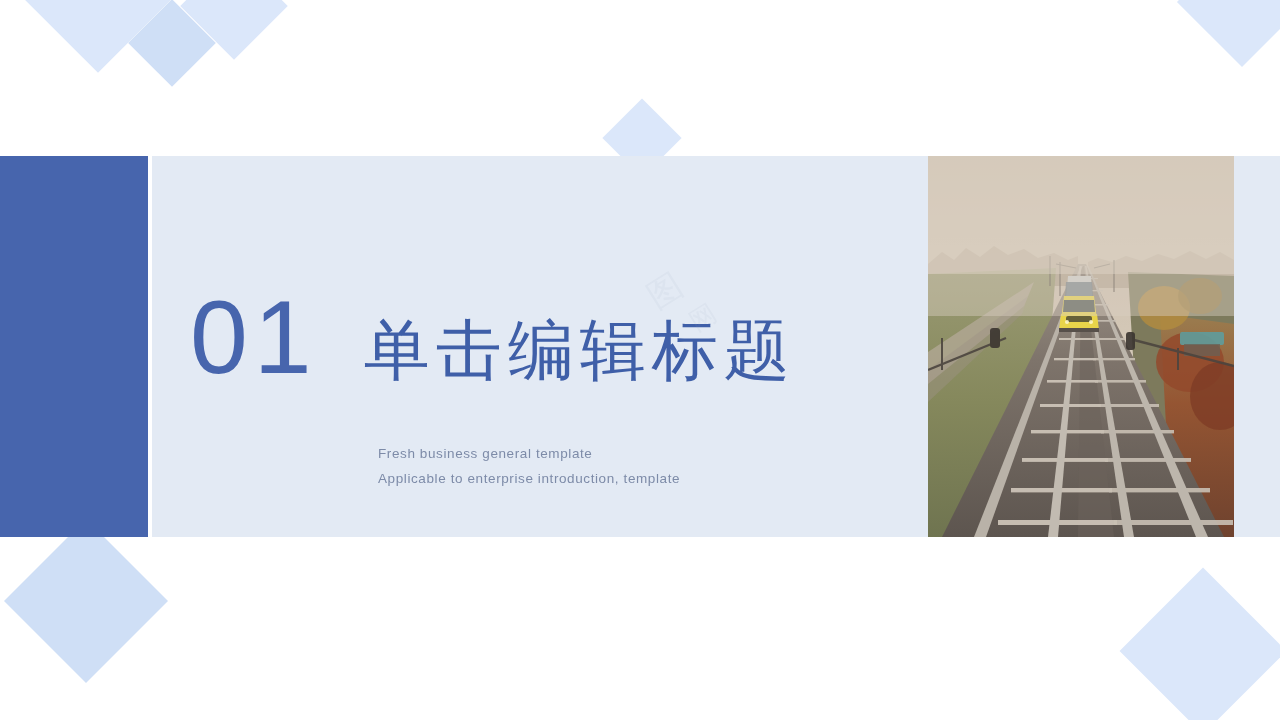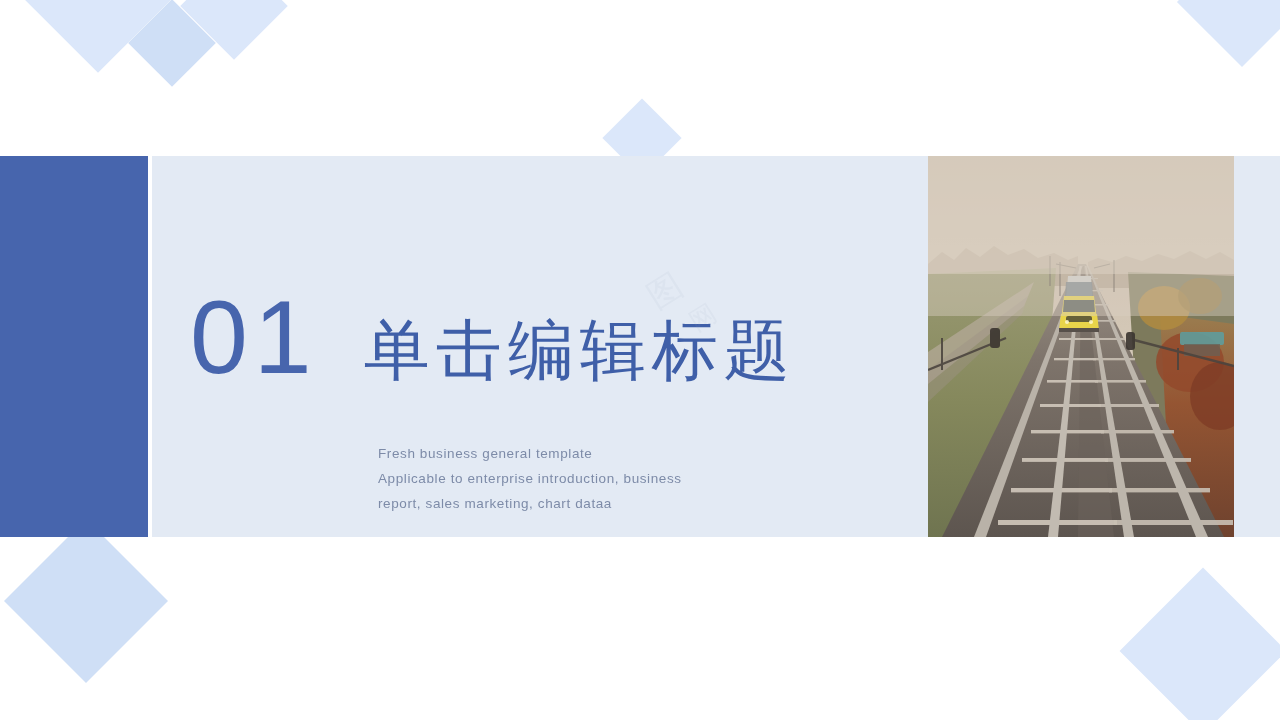--- a/index.html
+++ b/index.html
@@ -162,22 +162,21 @@
     <div id="band-bg"></div>
     <div id="band-accent"></div>
 
     <div id="headline-row">
       <span id="section-number">01</span>
       <span id="headline-title">单击编辑标题</span>
     </div>
 
     <div id="subtitle">
       <span class="line">Fresh business general template</span>
-      <span class="line">Applicable to enterprise introduction, business</span>
-      <span class="line">report, sales marketing, chart dataa</span>
+      <span class="line">Applicable to enterprise introduction, template</span>
     </div>
 
     <div id="photo">
       <svg width="306" height="381" viewBox="0 0 306 381" xmlns="http://www.w3.org/2000/svg">
         <defs>
           <linearGradient id="skyGrad" x1="0" y1="0" x2="0" y2="1">
             <stop offset="0%" stop-color="#c4b6a3"></stop>
             <stop offset="45%" stop-color="#d3c7b6"></stop>
             <stop offset="75%" stop-color="#ddd2c4"></stop>
             <stop offset="100%" stop-color="#d8ccbe"></stop>

